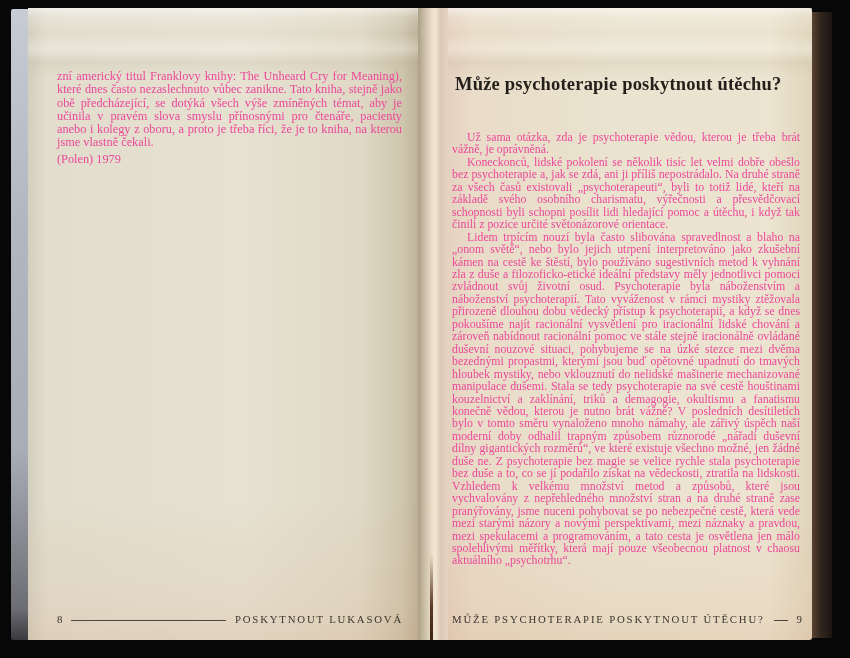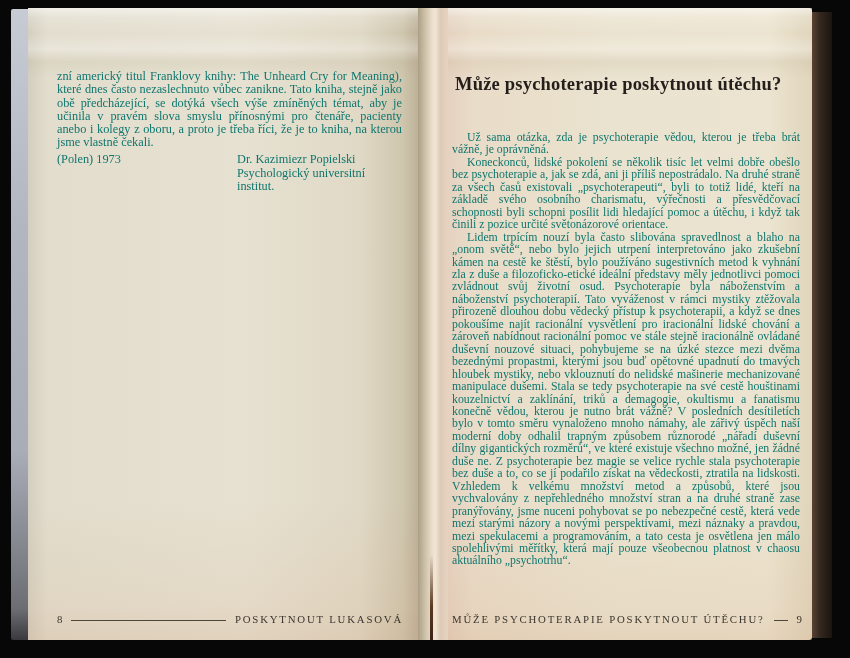--- a/index.html
+++ b/index.html
@@ -41,21 +41,21 @@
   .gutter{
     position:absolute;left:418px;top:8px;width:30px;height:632px;
     background:linear-gradient(to right,#ab9f86 0%,#cfc3ab 25%,#ecdfcd 48%,#f2e5d3 58%,#dcc9b6 75%,#e6d3c1 100%);
   }
   .gutter-line{
     position:absolute;left:430px;top:555px;width:3px;height:85px;
     background:linear-gradient(to bottom,rgba(90,55,30,0),#5c3a22 60%,#3c2415 100%);
     filter:blur(.6px);
   }
   
-  .ink{color:#0f766e;}
+  .ink{color:#ec4899;}
   .lp-par{
     position:absolute;left:57px;top:70px;width:345px;
     font-size:12.3px;line-height:13.3px;text-align:justify;margin:0;
   }
   .signature{
     position:absolute;left:57px;top:153px;width:345px;
     font-size:12.3px;line-height:13.6px;display:flex;
   }
   .sig-left{width:180px;}
   .sig-right{flex:1;}
@@ -87,25 +87,21 @@
 
   <div class="page page-left"></div>
   <div class="gutter"></div>
   <div class="gutter-line"></div>
   <div class="page page-right"></div>
 
   <p class="lp-par ink">zní americký titul Franklovy knihy: The Unheard Cry for Meaning), které dnes často nezaslechnuto vůbec zanikne. Tato kniha, stejně jako obě předcházející, se dotýká všech výše zmíněných témat, aby je učinila v pravém slova smyslu přínosnými pro čtenáře, pacienty anebo i kolegy z oboru, a proto je třeba říci, že je to kniha, na kterou jsme vlastně čekali.</p>
 
   <div class="signature ink">
     <div class="sig-left">
-      <div>(Polen) 1973</div>
-    </div>
-    <div class="sig-right">
-      <div>Dr. Kazimiezr Popielski</div>
-      <div>Psychologický universitní institut.</div>
+      <div>(Polen) 1979</div>
     </div>
   </div>
 
   <div class="footer footer-left">
     <span class="pagenum">8</span>
     <span class="rule"></span>
     <span>POSKYTNOUT LUKASOVÁ</span>
   </div>
 
   <h1 class="chapter-title">Může psychoterapie poskytnout útěchu?</h1>

